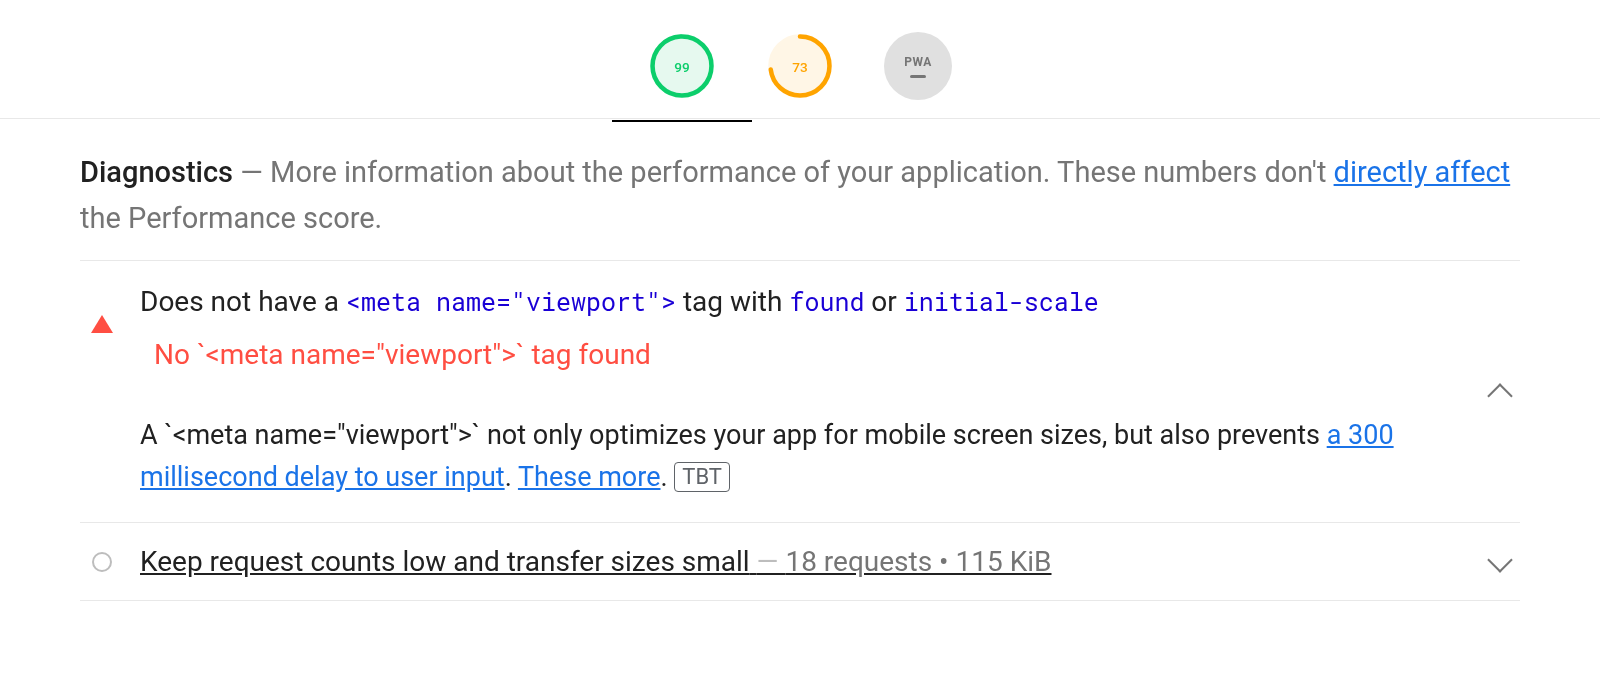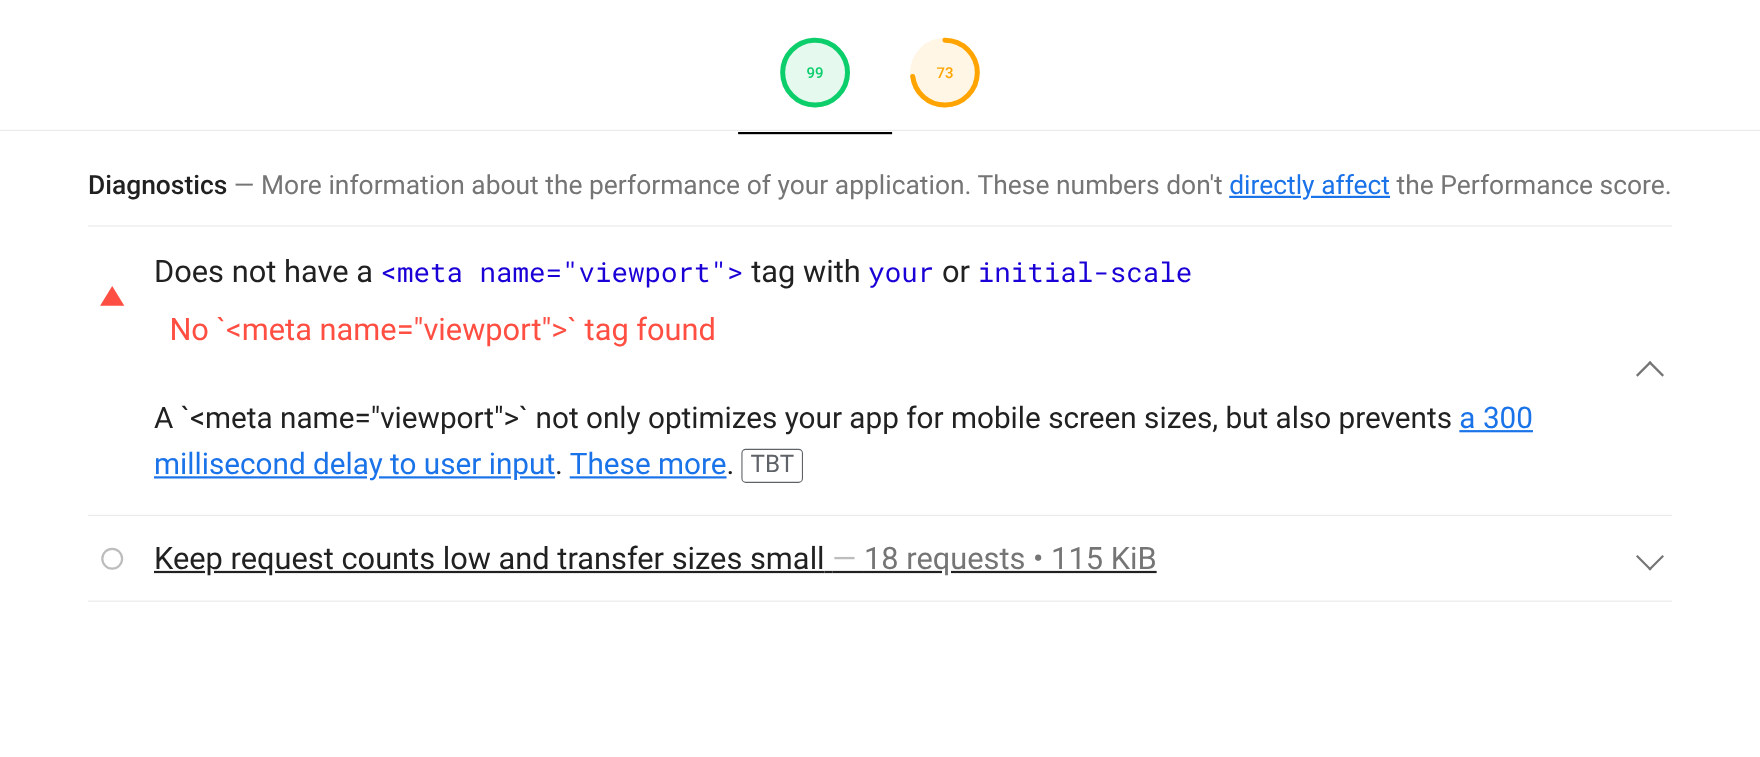--- a/index.html
+++ b/index.html
@@ -92,21 +92,21 @@
   .pwa-badge .dash {
     width: 16px;
     height: 3px;
     background: var(--grey-text);
     border-radius: 2px;
   }
   .content {
     padding: 0 80px;
   }
   .section-header {
-    font-size: 24px;
+    font-size: 29px;
     line-height: 1.6;
     padding: 30px 0 18px;
     border-bottom: 1px solid var(--border);
     color: var(--grey-text);
   }
   .section-header .title {
     color: var(--dark);
     font-weight: 500;
   }
   .section-header .dash { color: var(--grey-text); }
@@ -214,35 +214,39 @@
     <div class="tab-underline"></div>
   </div>
   <div class="gauge-wrap">
     <svg class="gauge orange" viewBox="0 0 120 120">
       <circle class="bg-disc" cx="60" cy="60" r="52"></circle>
       <circle class="bg-arc" cx="60" cy="60" r="52"></circle>
       <circle class="fg-arc" cx="60" cy="60" r="52" stroke-dasharray="326.7" stroke-dashoffset="88.21" transform="rotate(-90 60 60)"></circle>
       <text class="score" x="60" y="62">73</text>
     </svg>
   </div>
+  <div class="pwa-badge">
+    <span class="label">PWA</span>
+    <span class="dash"></span>
+  </div>
 </div>
 
 <div class="content">
 
   <div class="section-header">
     <span class="title">Diagnostics</span><span class="dash"> — </span><span>More information about the performance of your application. These numbers don't </span><a href="#">directly affect</a><span> the Performance score.</span>
   </div>
 
   <div class="audit">
     <div class="icon-col">
       <div class="triangle-icon"></div>
     </div>
     <div class="body-col">
       <div class="audit-title">
-        <span>Does not have a </span><span class="code">&lt;meta name="viewport"&gt;</span><span> tag with </span><span class="code">your</span><span> or </span><span class="code">initial-scale</span>
+        <span>Does not have a </span><span class="code">&lt;meta name="viewport"&gt;</span><span> tag with </span><span class="code">found</span><span> or </span><span class="code">initial-scale</span>
       </div>
       <div class="audit-subtitle">No `&lt;meta name="viewport"&gt;` tag found</div>
       <div class="audit-desc">
         <span>A `&lt;meta name="viewport"&gt;` not only optimizes your app for mobile screen sizes, but also prevents </span><a href="#">a 300 millisecond delay to user input</a><span>. </span><a href="#">These more</a><span>. </span><span class="tag-box">TBT</span>
       </div>
     </div>
     <div class="chevron-col">
       <div class="chevron up"></div>
     </div>
   </div>

